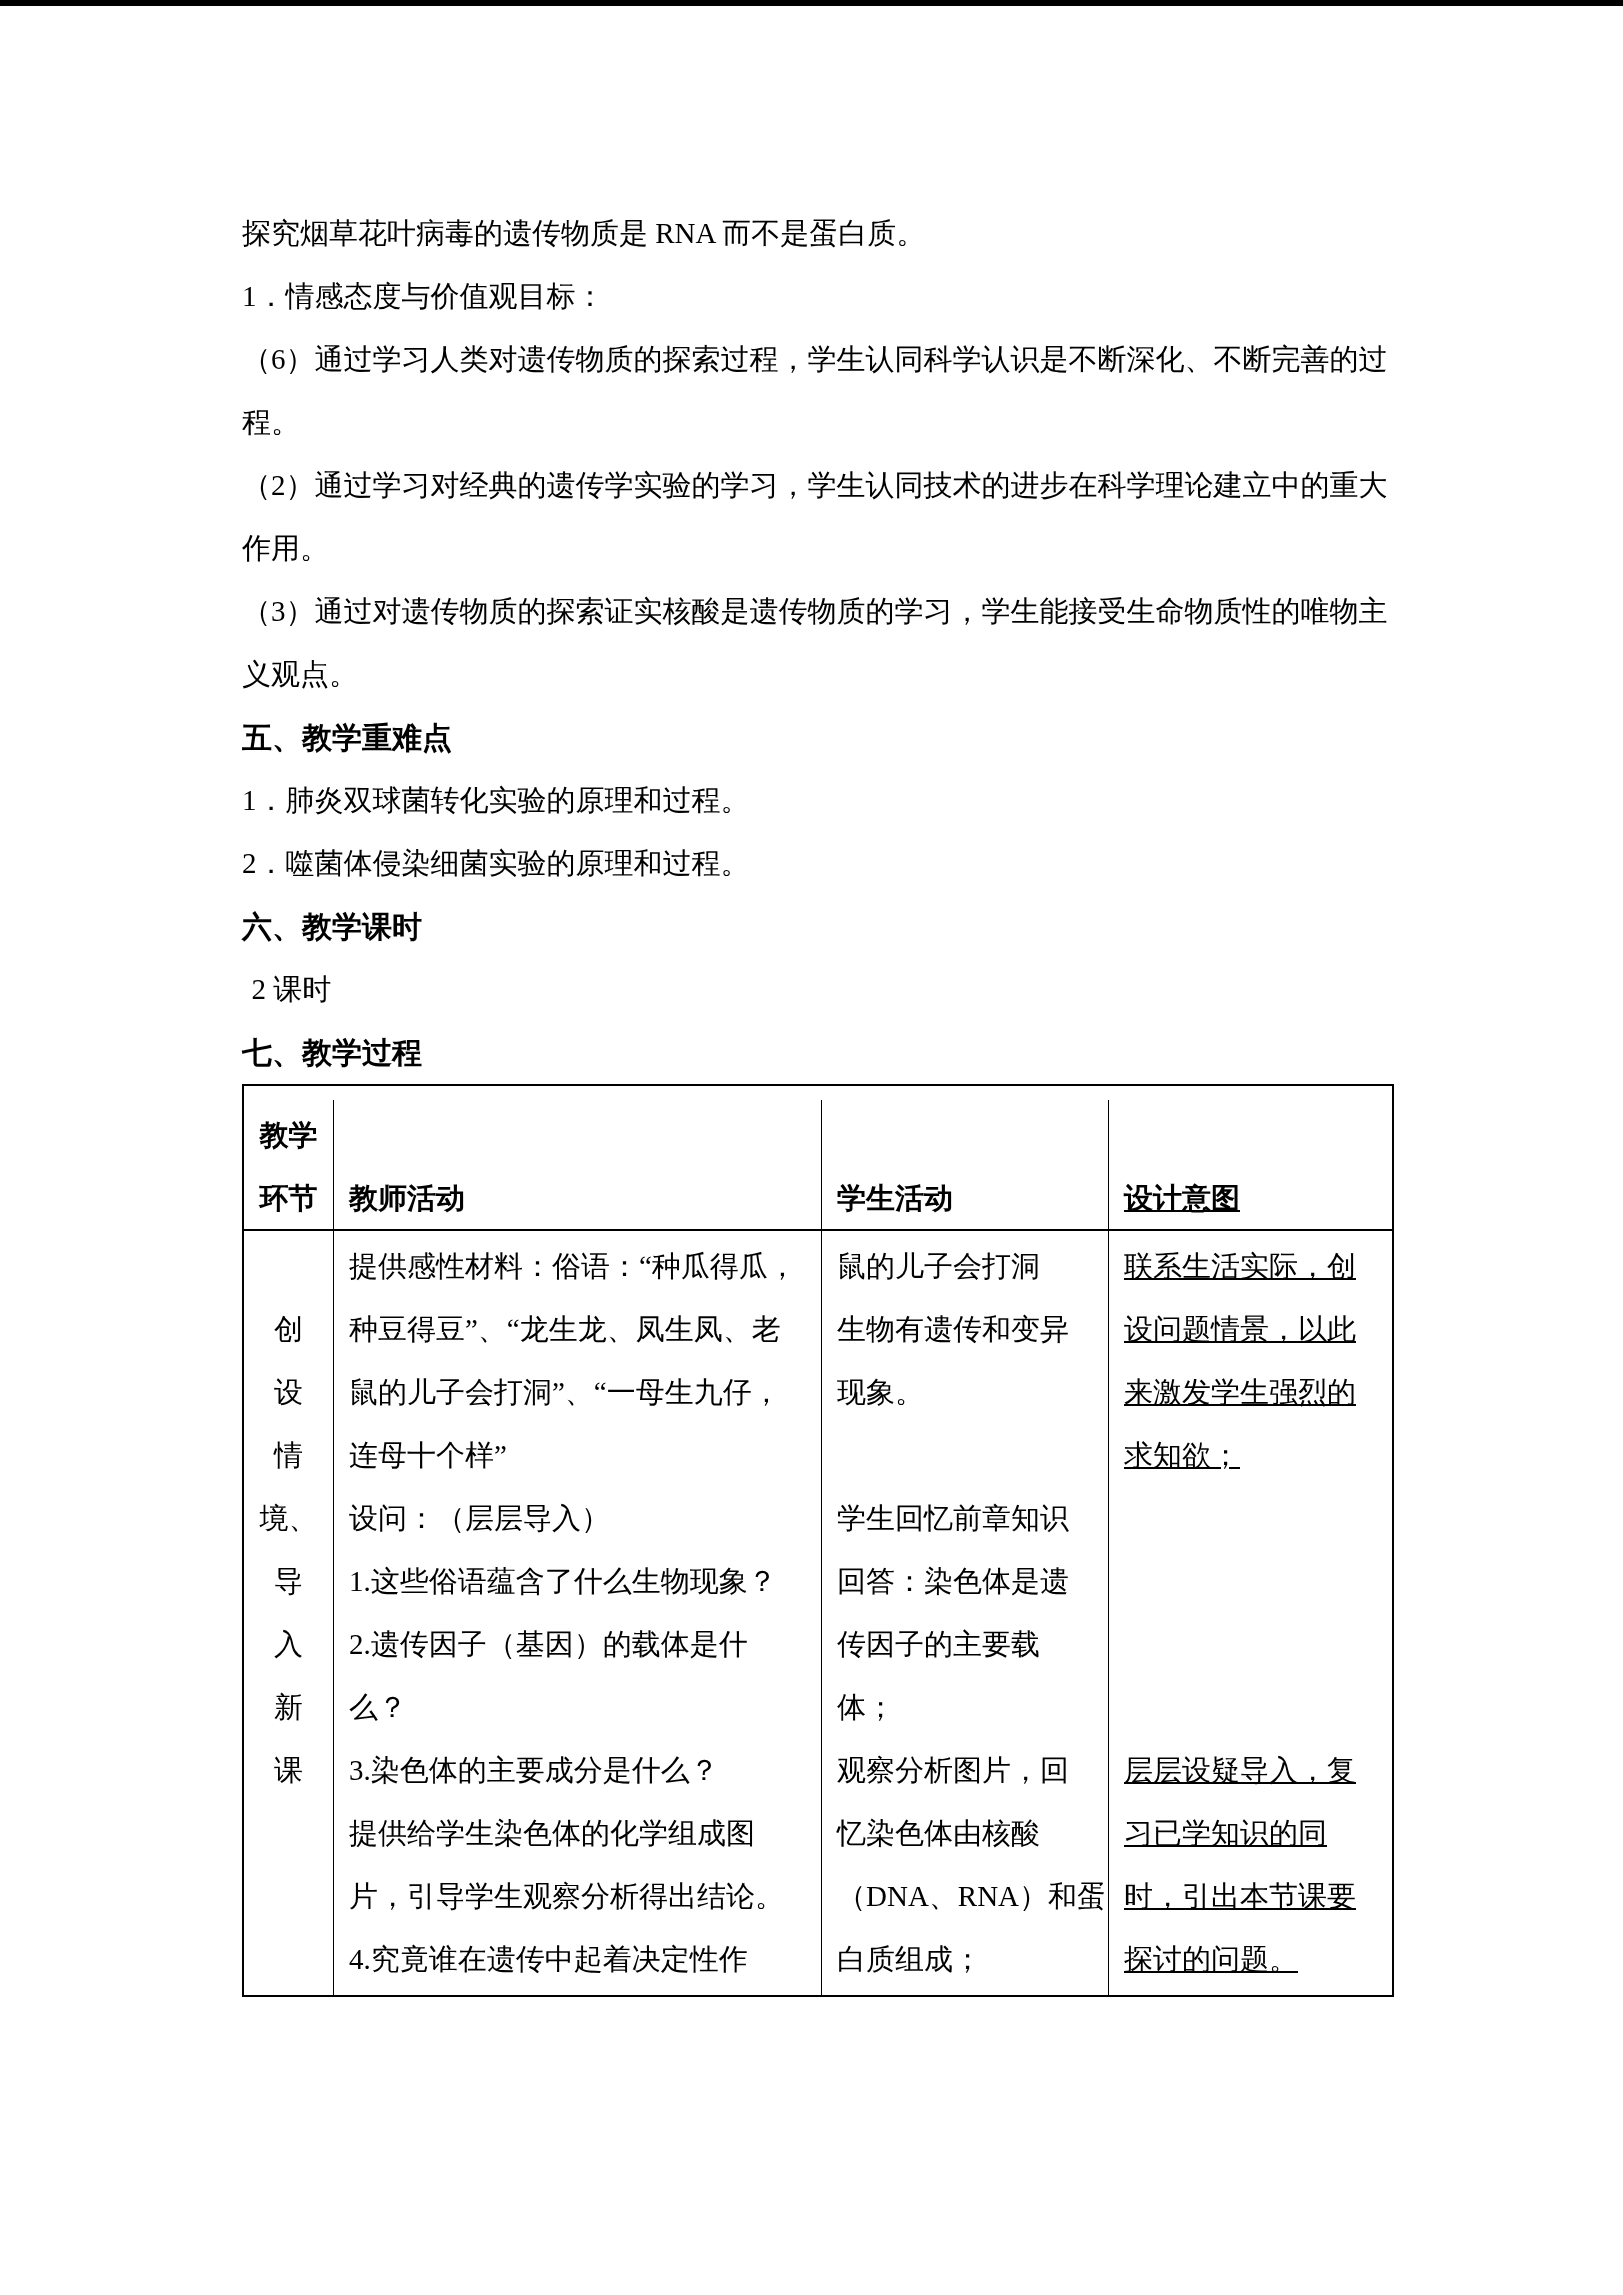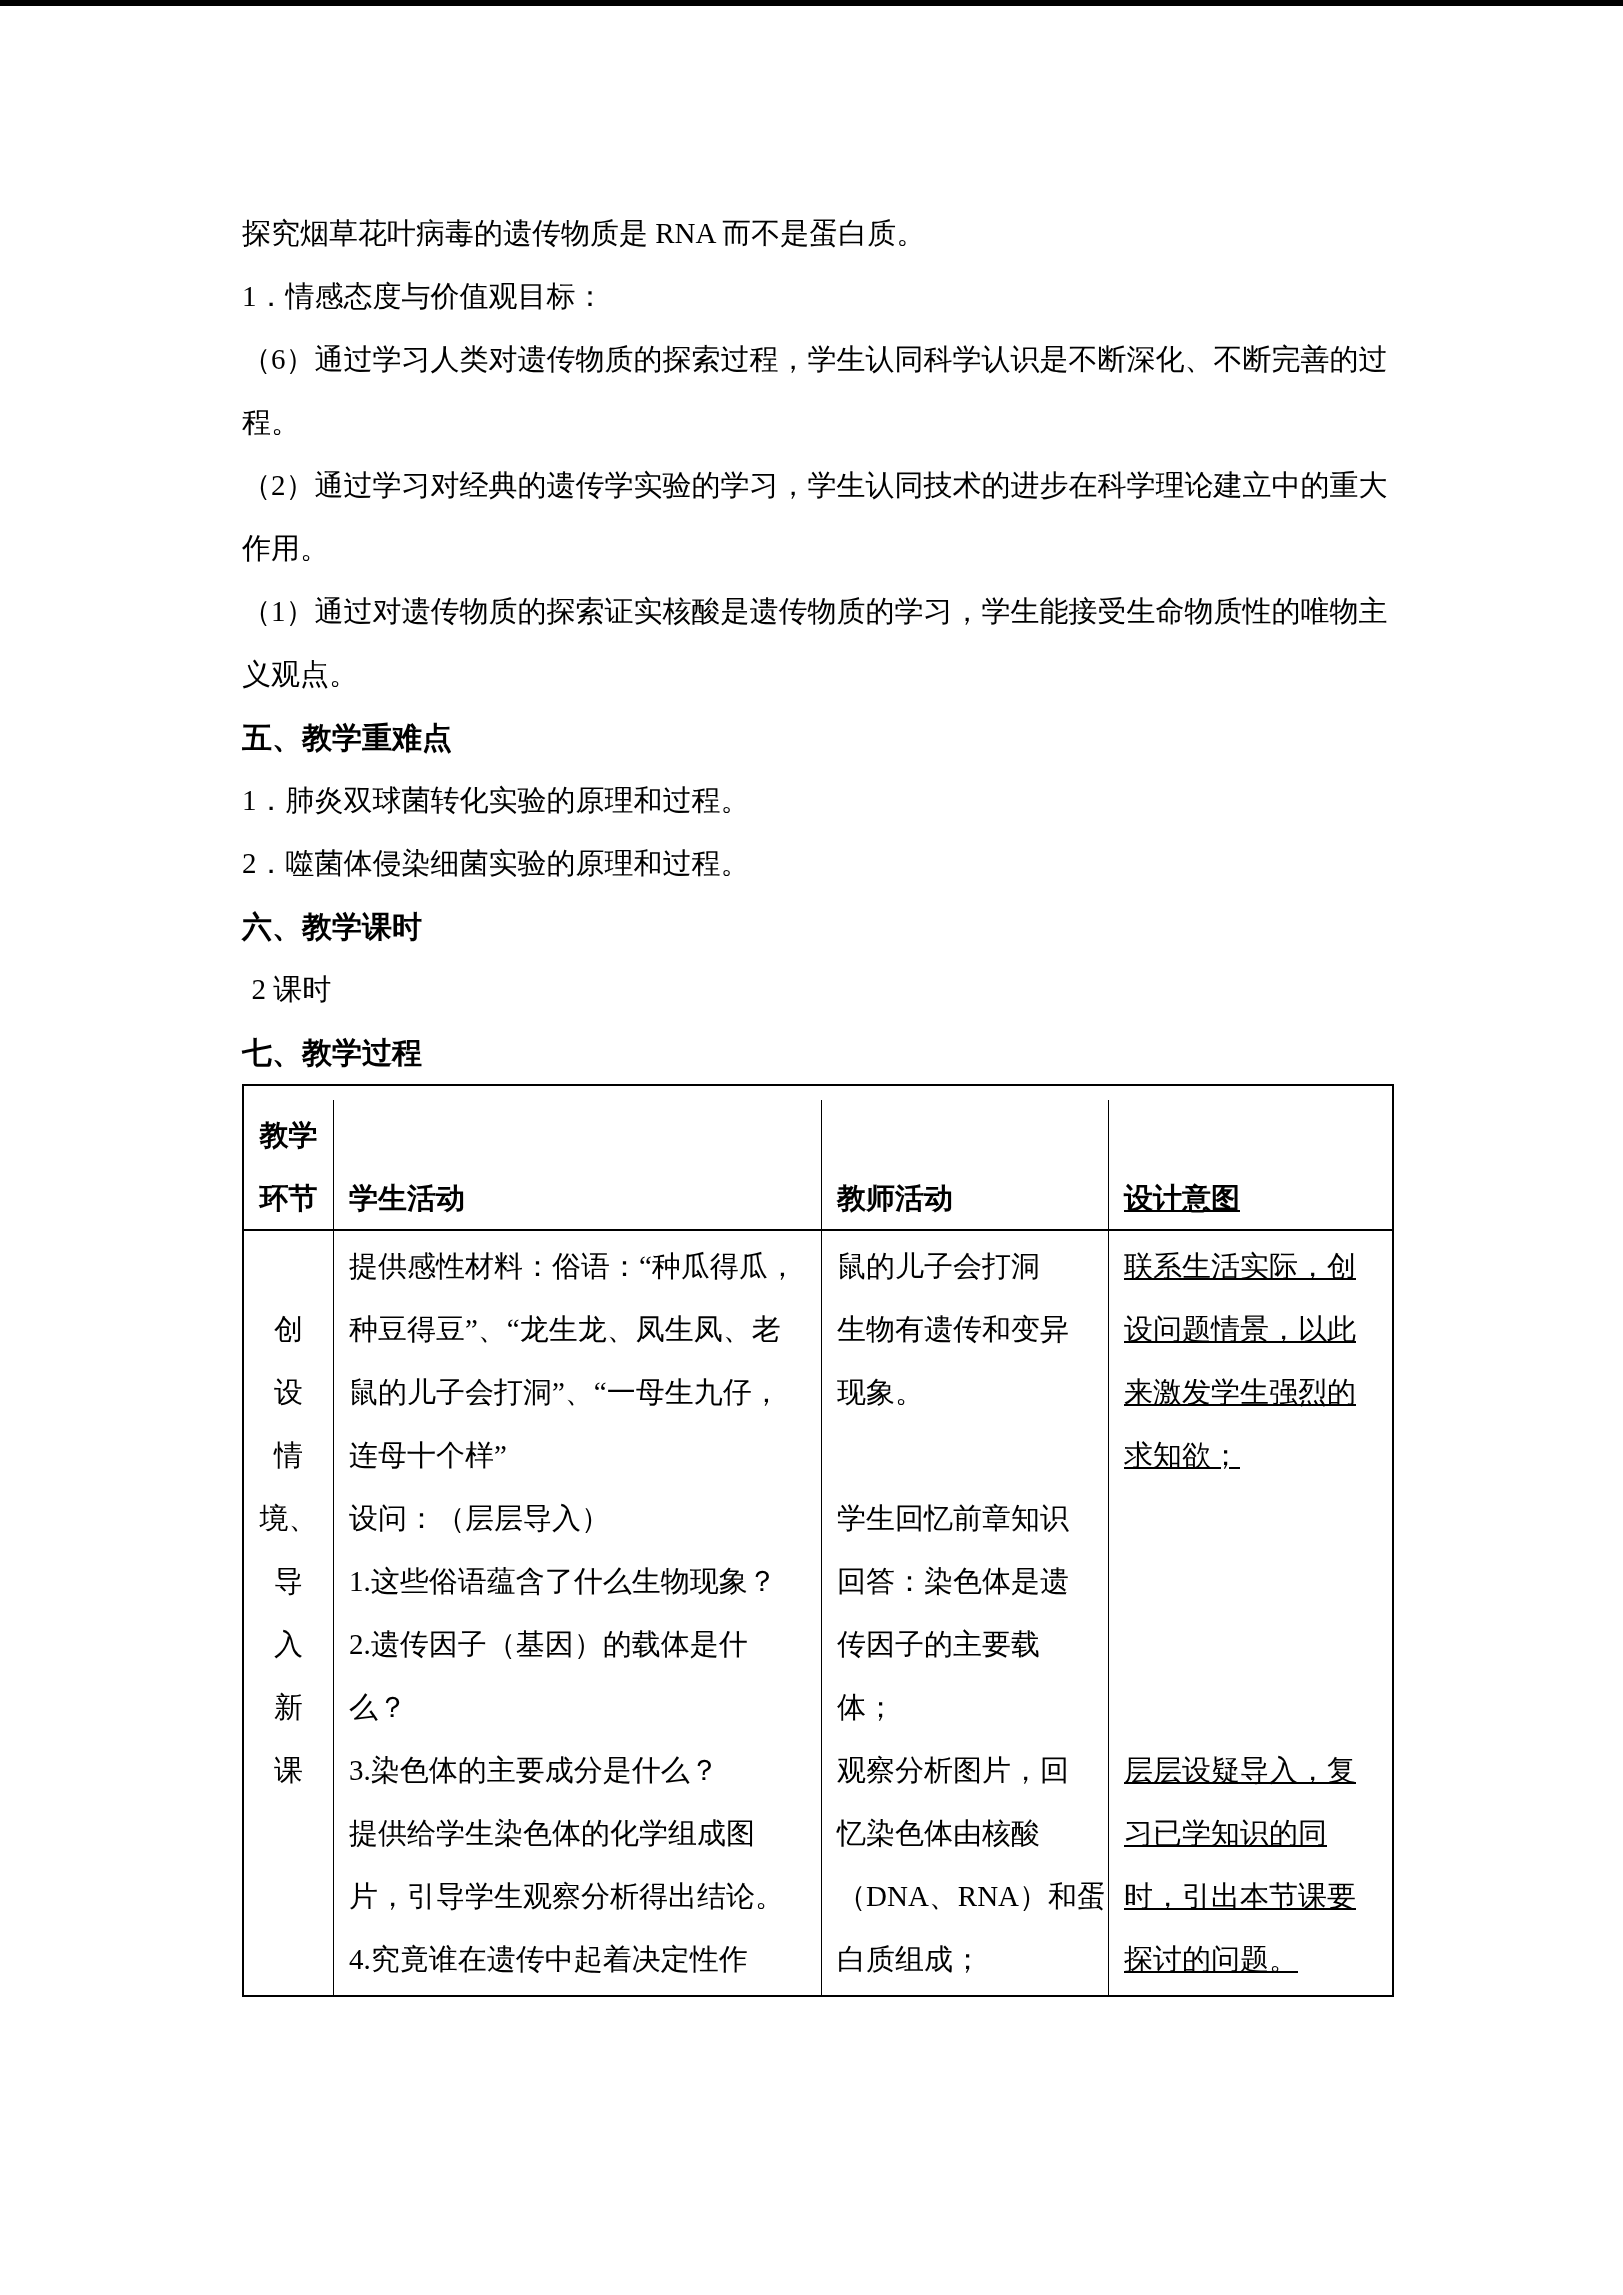--- a/index.html
+++ b/index.html
@@ -34,40 +34,40 @@
 
 <div class="top-bar"></div>
 
 <div class="content">
   <div class="line">探究烟草花叶病毒的遗传物质是 RNA 而不是蛋白质。</div>
   <div class="line">1．情感态度与价值观目标：</div>
   <div class="line">（6）通过学习人类对遗传物质的探索过程，学生认同科学认识是不断深化、不断完善的过</div>
   <div class="line">程。</div>
   <div class="line">（2）通过学习对经典的遗传学实验的学习，学生认同技术的进步在科学理论建立中的重大</div>
   <div class="line">作用。</div>
-  <div class="line">（1）通过对遗传物质的探索证实核酸是遗传物质的学习，学生能接受生命物质性的唯物主</div>
+  <div class="line">（3）通过对遗传物质的探索证实核酸是遗传物质的学习，学生能接受生命物质性的唯物主</div>
   <div class="line">义观点。</div>
   <div class="line bold">五、教学重难点</div>
   <div class="line">1．肺炎双球菌转化实验的原理和过程。</div>
   <div class="line">2．噬菌体侵染细菌实验的原理和过程。</div>
   <div class="line bold">六、教学课时</div>
   <div class="line indent">2 课时</div>
   <div class="line bold">七、教学过程</div>
 
   <div class="tbl">
     <div class="row header">
       <div class="cell">
         <div class="hstage">教学
 环节</div>
       </div>
       <div class="cell">
-        <div class="hlabel">学生活动</div>
+        <div class="hlabel">教师活动</div>
       </div>
       <div class="cell">
-        <div class="hlabel">教师活动</div>
+        <div class="hlabel">学生活动</div>
       </div>
       <div class="cell">
         <div class="hlabel">设计意图</div>
       </div>
     </div>
     <div class="row trow">
       <div class="cell">
         <div class="ctext center">
 创
 设

